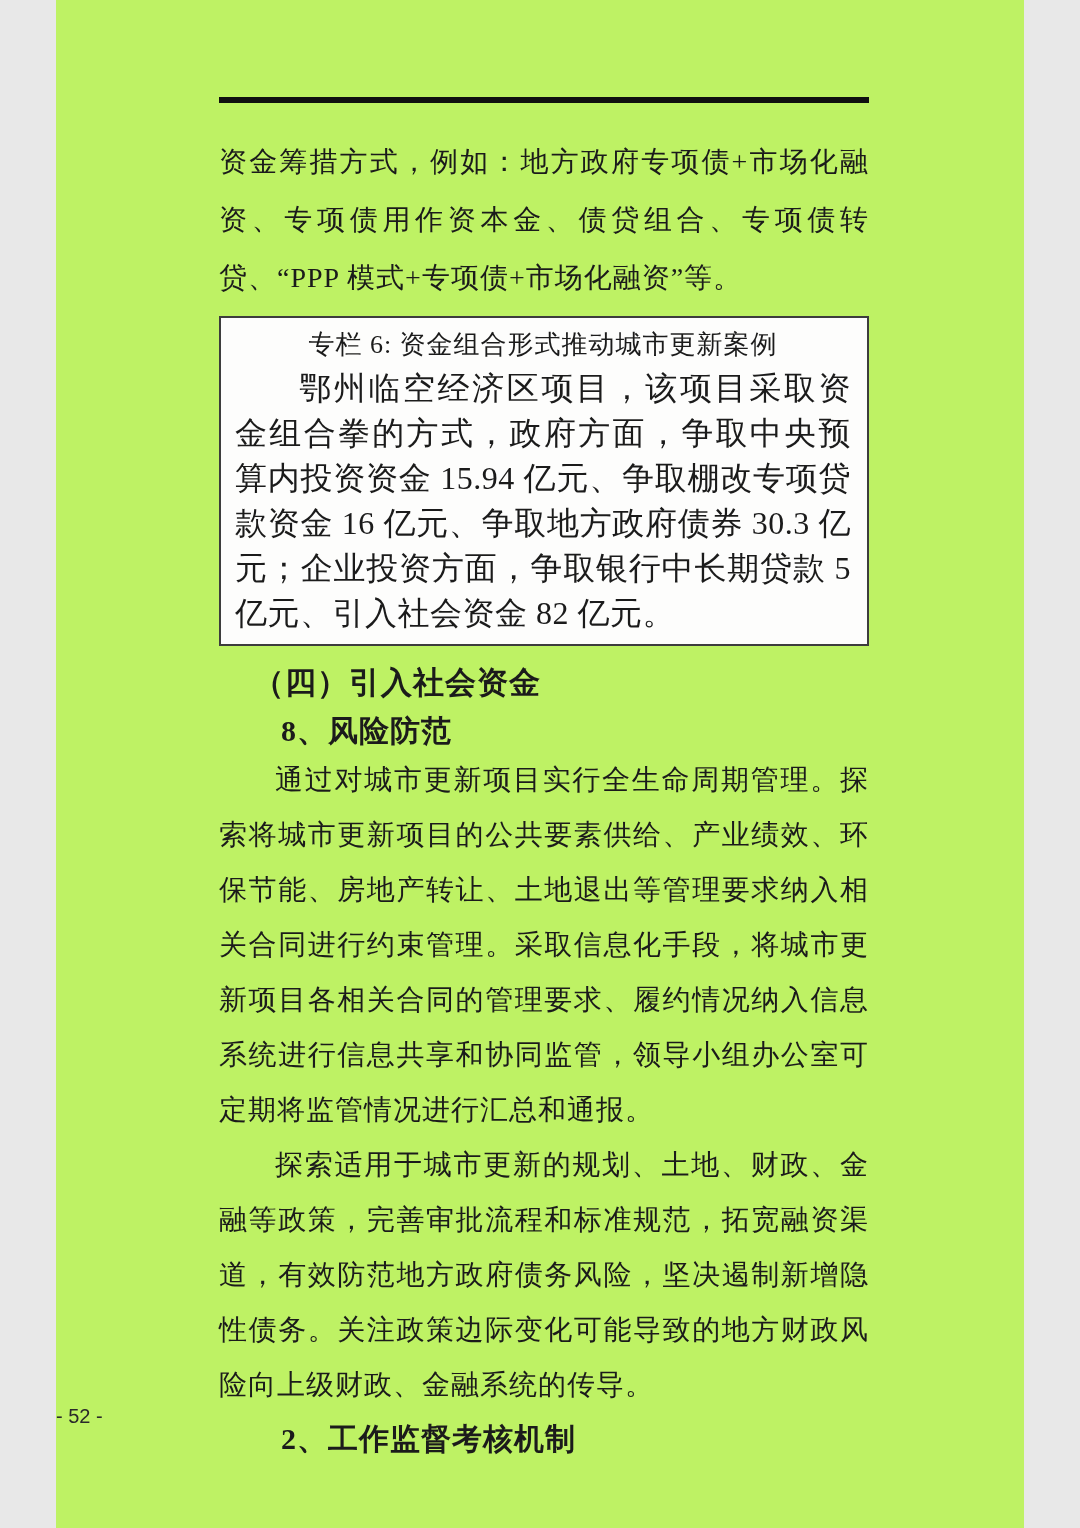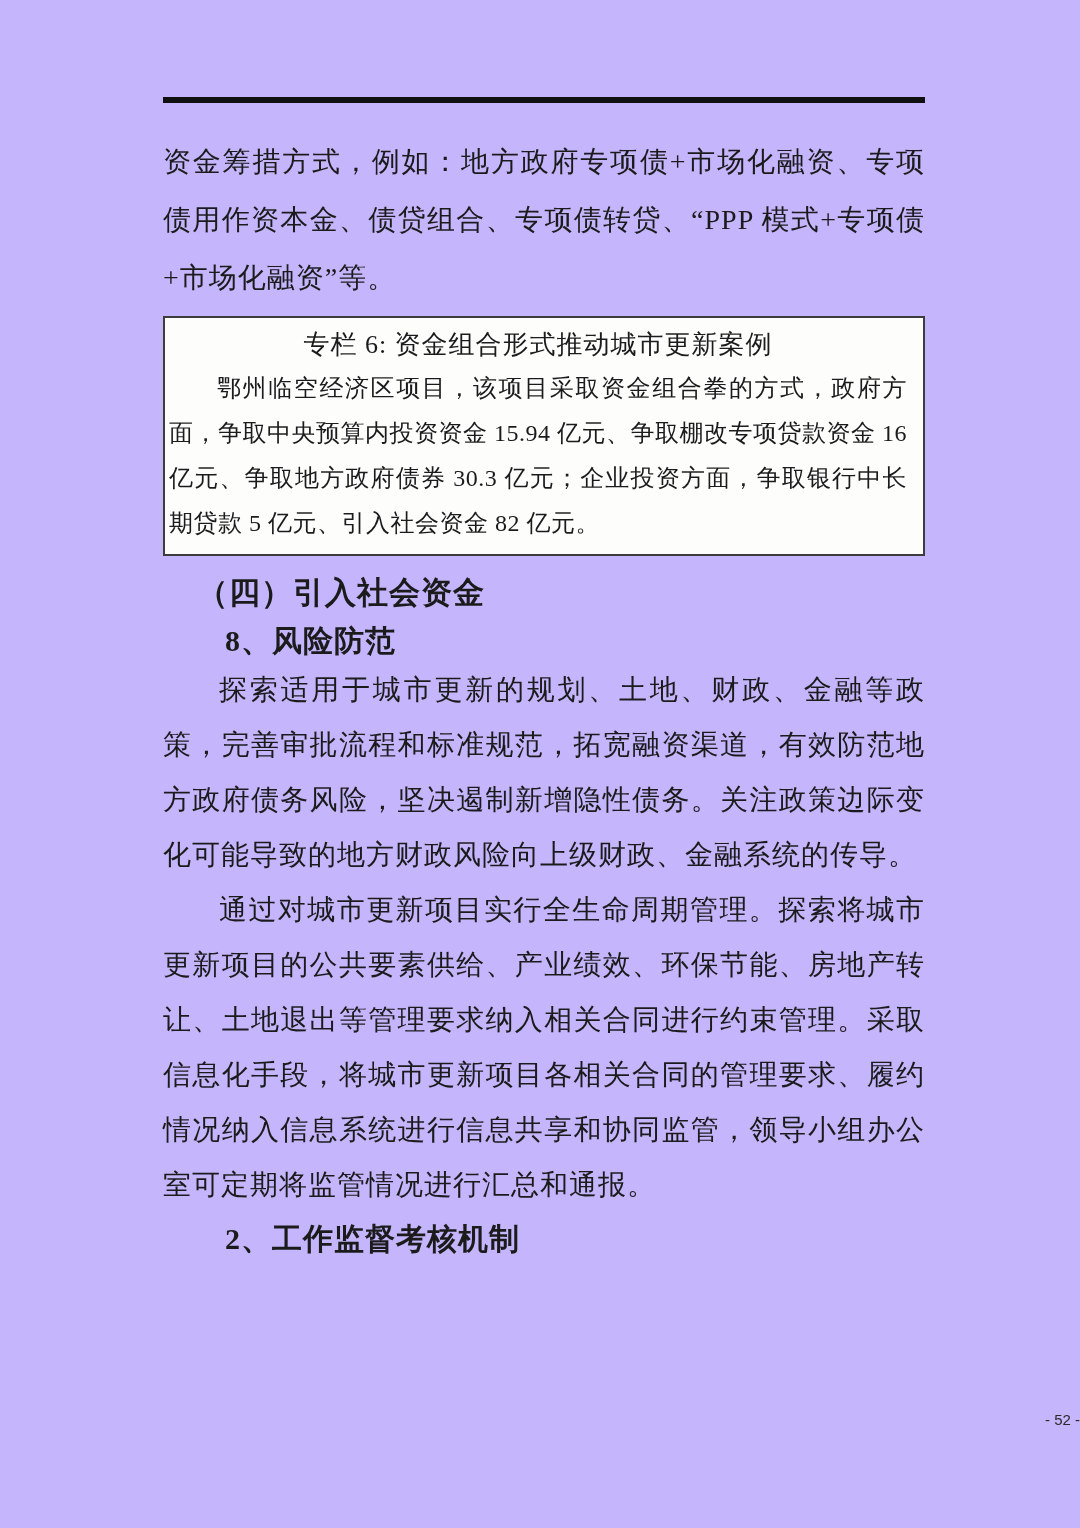--- a/index.html
+++ b/index.html
@@ -2,24 +2,24 @@
 <html><head>
 <meta charset="utf-8">
 <style>
   html, body {
     margin: 0;
     padding: 0;
     background: #e8e8e8;
   }
   .page {
     position: relative;
-    width: 1080px;
+    width: 968px;
     height: 1528px;
     margin: 0 auto;
-    background: #c4b5fd;
+    background: #bef264;
     font-family: "Liberation Serif", "DejaVu Serif", serif;
     color: #1b1b1b;
     overflow: hidden;
     box-sizing: border-box;
   }
   .content {
     padding: 0 155px 0 163px;
   }
   .top-rule {
     margin-top: 97px;
@@ -29,31 +29,31 @@
   .lead-para {
     margin: 30px 0 0 0;
     font-size: 28px;
     line-height: 58px;
     text-align: justify;
     letter-spacing: 1px;
   }
   .callout-box {
     margin-top: 9px;
     border: 2px solid #3d3d3d;
-    padding: 6px 16px 8px 4px;
+    padding: 6px 16px 8px 14px;
     background: #fdfdfc;
   }
   .callout-title {
     font-size: 26px;
     line-height: 42px;
     text-align: center;
     letter-spacing: 1px;
   }
   .callout-body {
-    font-size: 24px;
+    font-size: 32px;
     line-height: 45px;
     text-align: justify;
     text-indent: 2em;
     letter-spacing: 0.5px;
   }
   .section-heading {
     margin: 16px 0 0 34px;
     font-size: 31px;
     line-height: 42px;
     font-weight: 700;
@@ -77,22 +77,22 @@
     letter-spacing: 1px;
   }
   .body-para.first {
     margin-top: 8px;
   }
   .page-number {
     position: absolute;
     bottom: 100px;
     left: 0;
     width: 100%;
-    text-align: right;
-    font-size: 15px;
+    text-align: left;
+    font-size: 20px;
     color: #2a2a2a;
     font-family: "Liberation Sans", "DejaVu Sans", sans-serif;
   }
 </style>
 </head>
 <body>
 
 <div class="page">
   <div class="content">
 
@@ -103,22 +103,22 @@
     <div class="callout-box">
       <div class="callout-title">专栏 6:  资金组合形式推动城市更新案例</div>
       <div class="callout-body">鄂州临空经济区项目，该项目采取资金组合拳的方式，政府方面，争取中央预算内投资资金 15.94 亿元、争取棚改专项贷款资金 16 亿元、争取地方政府债券 30.3 亿元；企业投资方面，争取银行中长期贷款 5 亿元、引入社会资金 82 亿元。</div>
     </div>
 
     <h2 class="section-heading">（四）引入社会资金</h2>
 
     <h3 class="sub-heading">8、风险防范</h3>
 
 
+    <p class="body-para">通过对城市更新项目实行全生命周期管理。探索将城市更新项目的公共要素供给、产业绩效、环保节能、房地产转让、土地退出等管理要求纳入相关合同进行约束管理。采取信息化手段，将城市更新项目各相关合同的管理要求、履约情况纳入信息系统进行信息共享和协同监管，领导小组办公室可定期将监管情况进行汇总和通报。</p>
+
     <p class="body-para">探索适用于城市更新的规划、土地、财政、金融等政策，完善审批流程和标准规范，拓宽融资渠道，有效防范地方政府债务风险，坚决遏制新增隐性债务。关注政策边际变化可能导致的地方财政风险向上级财政、金融系统的传导。</p>
-
-    <p class="body-para">通过对城市更新项目实行全生命周期管理。探索将城市更新项目的公共要素供给、产业绩效、环保节能、房地产转让、土地退出等管理要求纳入相关合同进行约束管理。采取信息化手段，将城市更新项目各相关合同的管理要求、履约情况纳入信息系统进行信息共享和协同监管，领导小组办公室可定期将监管情况进行汇总和通报。</p>
 
     <h3 class="sub-heading second">2、工作监督考核机制</h3>
 
   </div>
 
   <div class="page-number">- 52 -</div>
 </div>
 
 </body></html>

